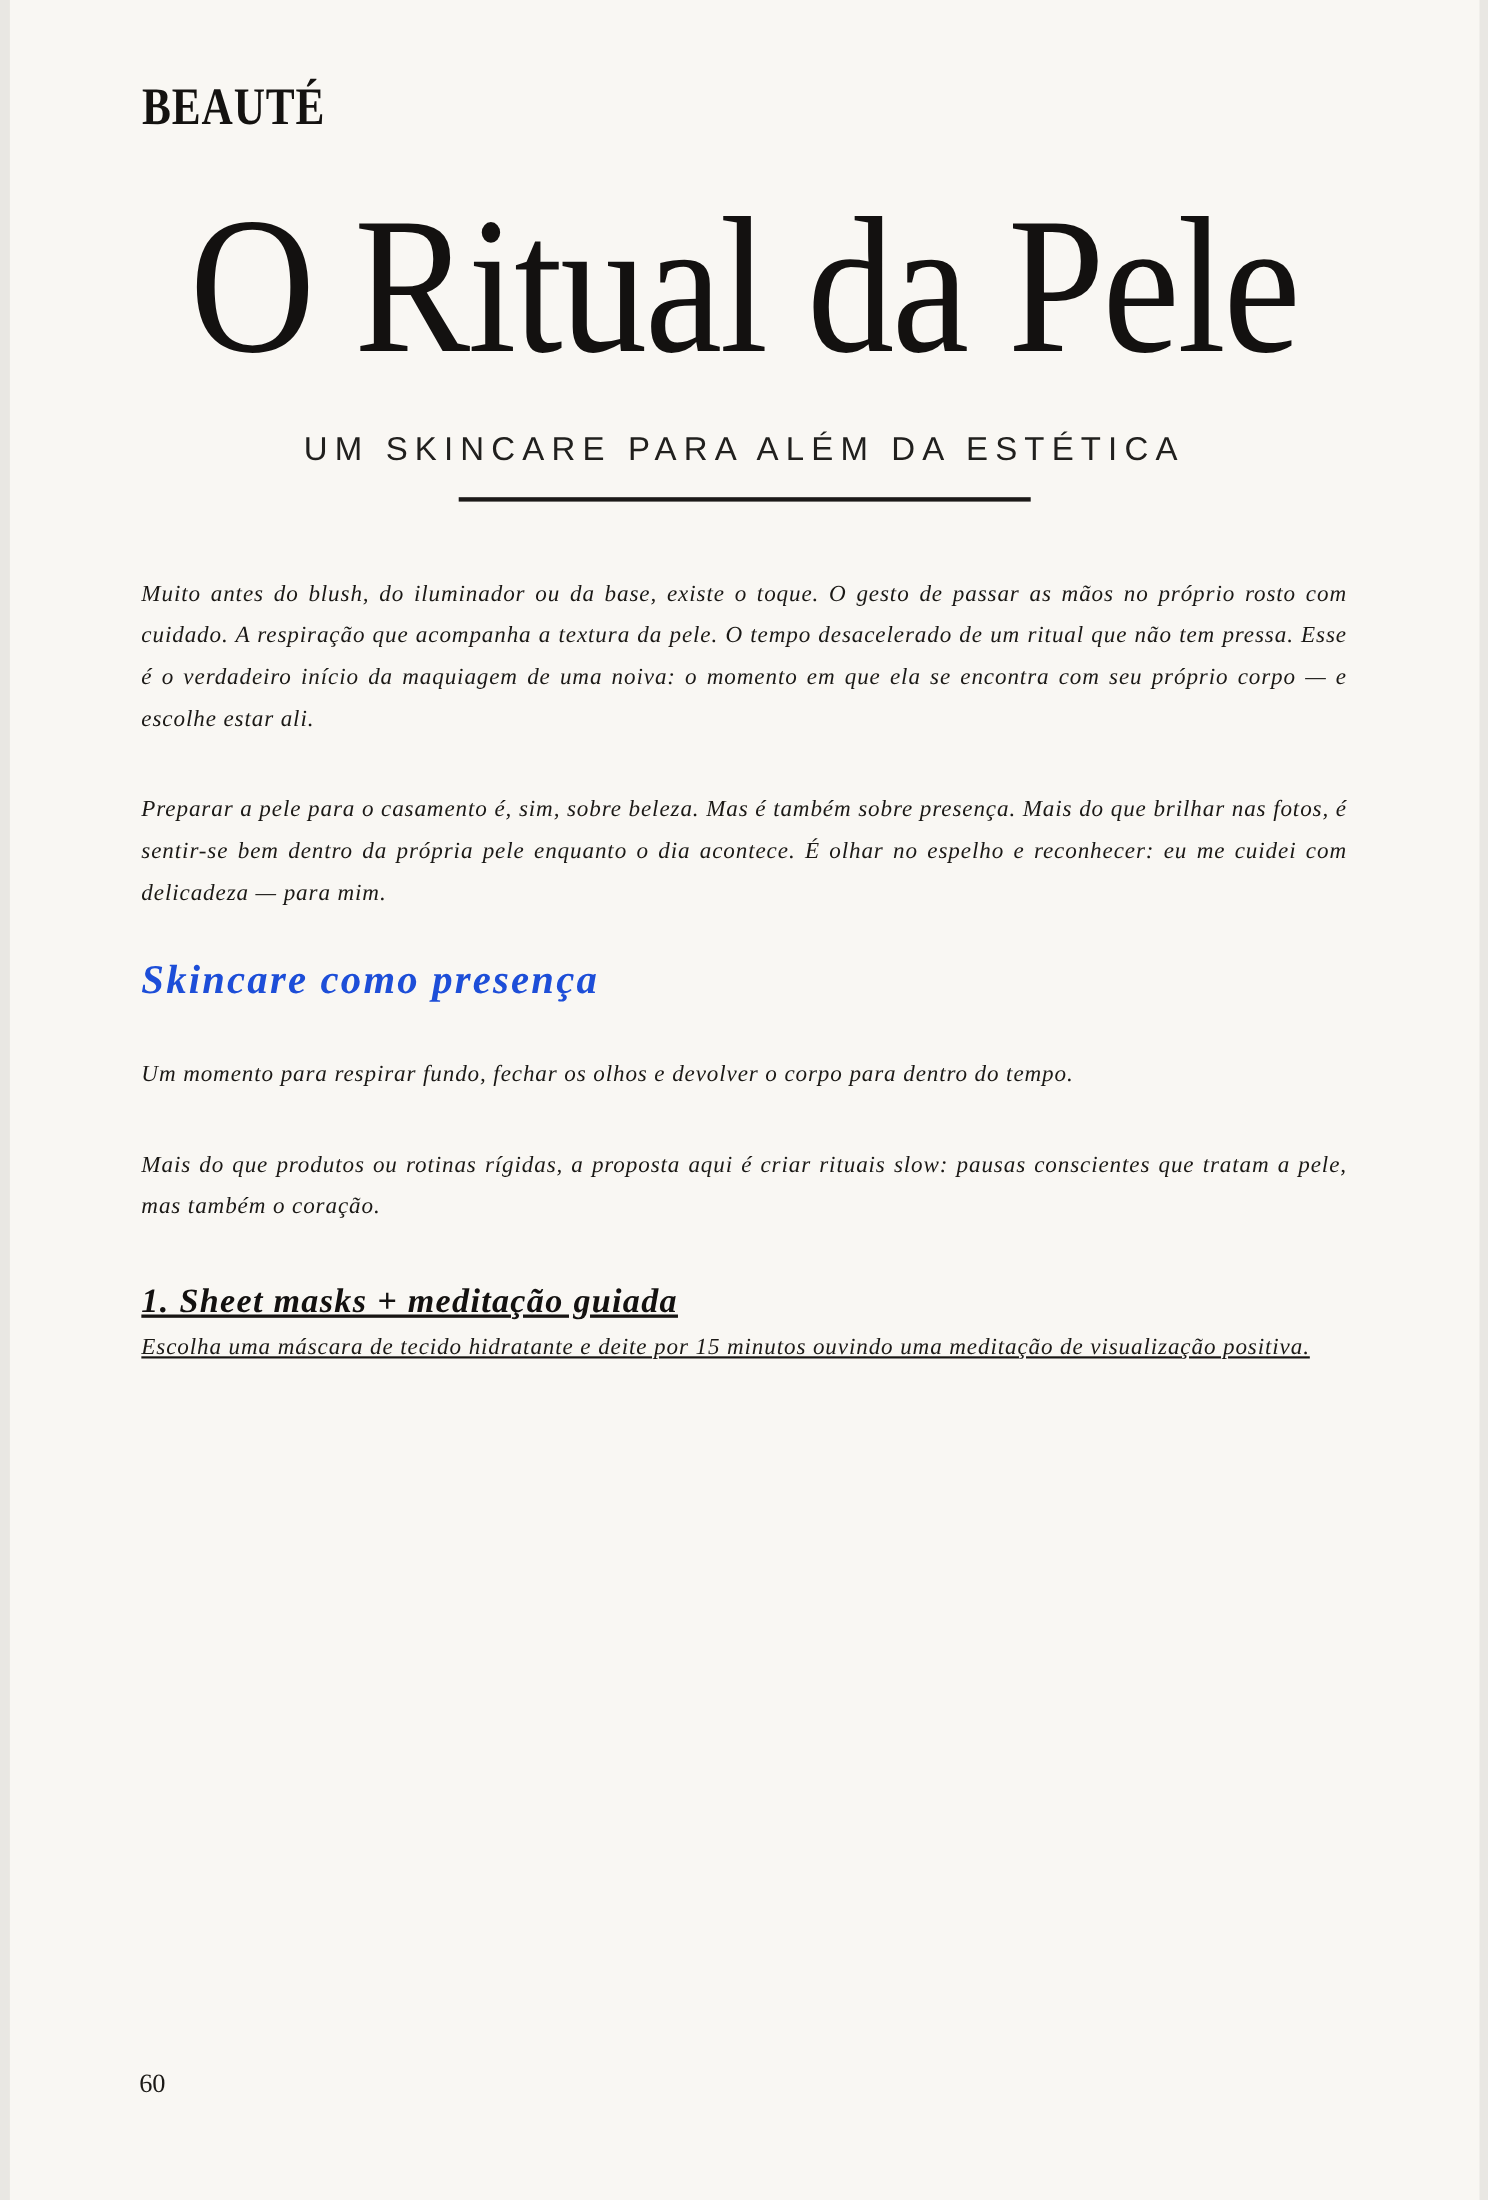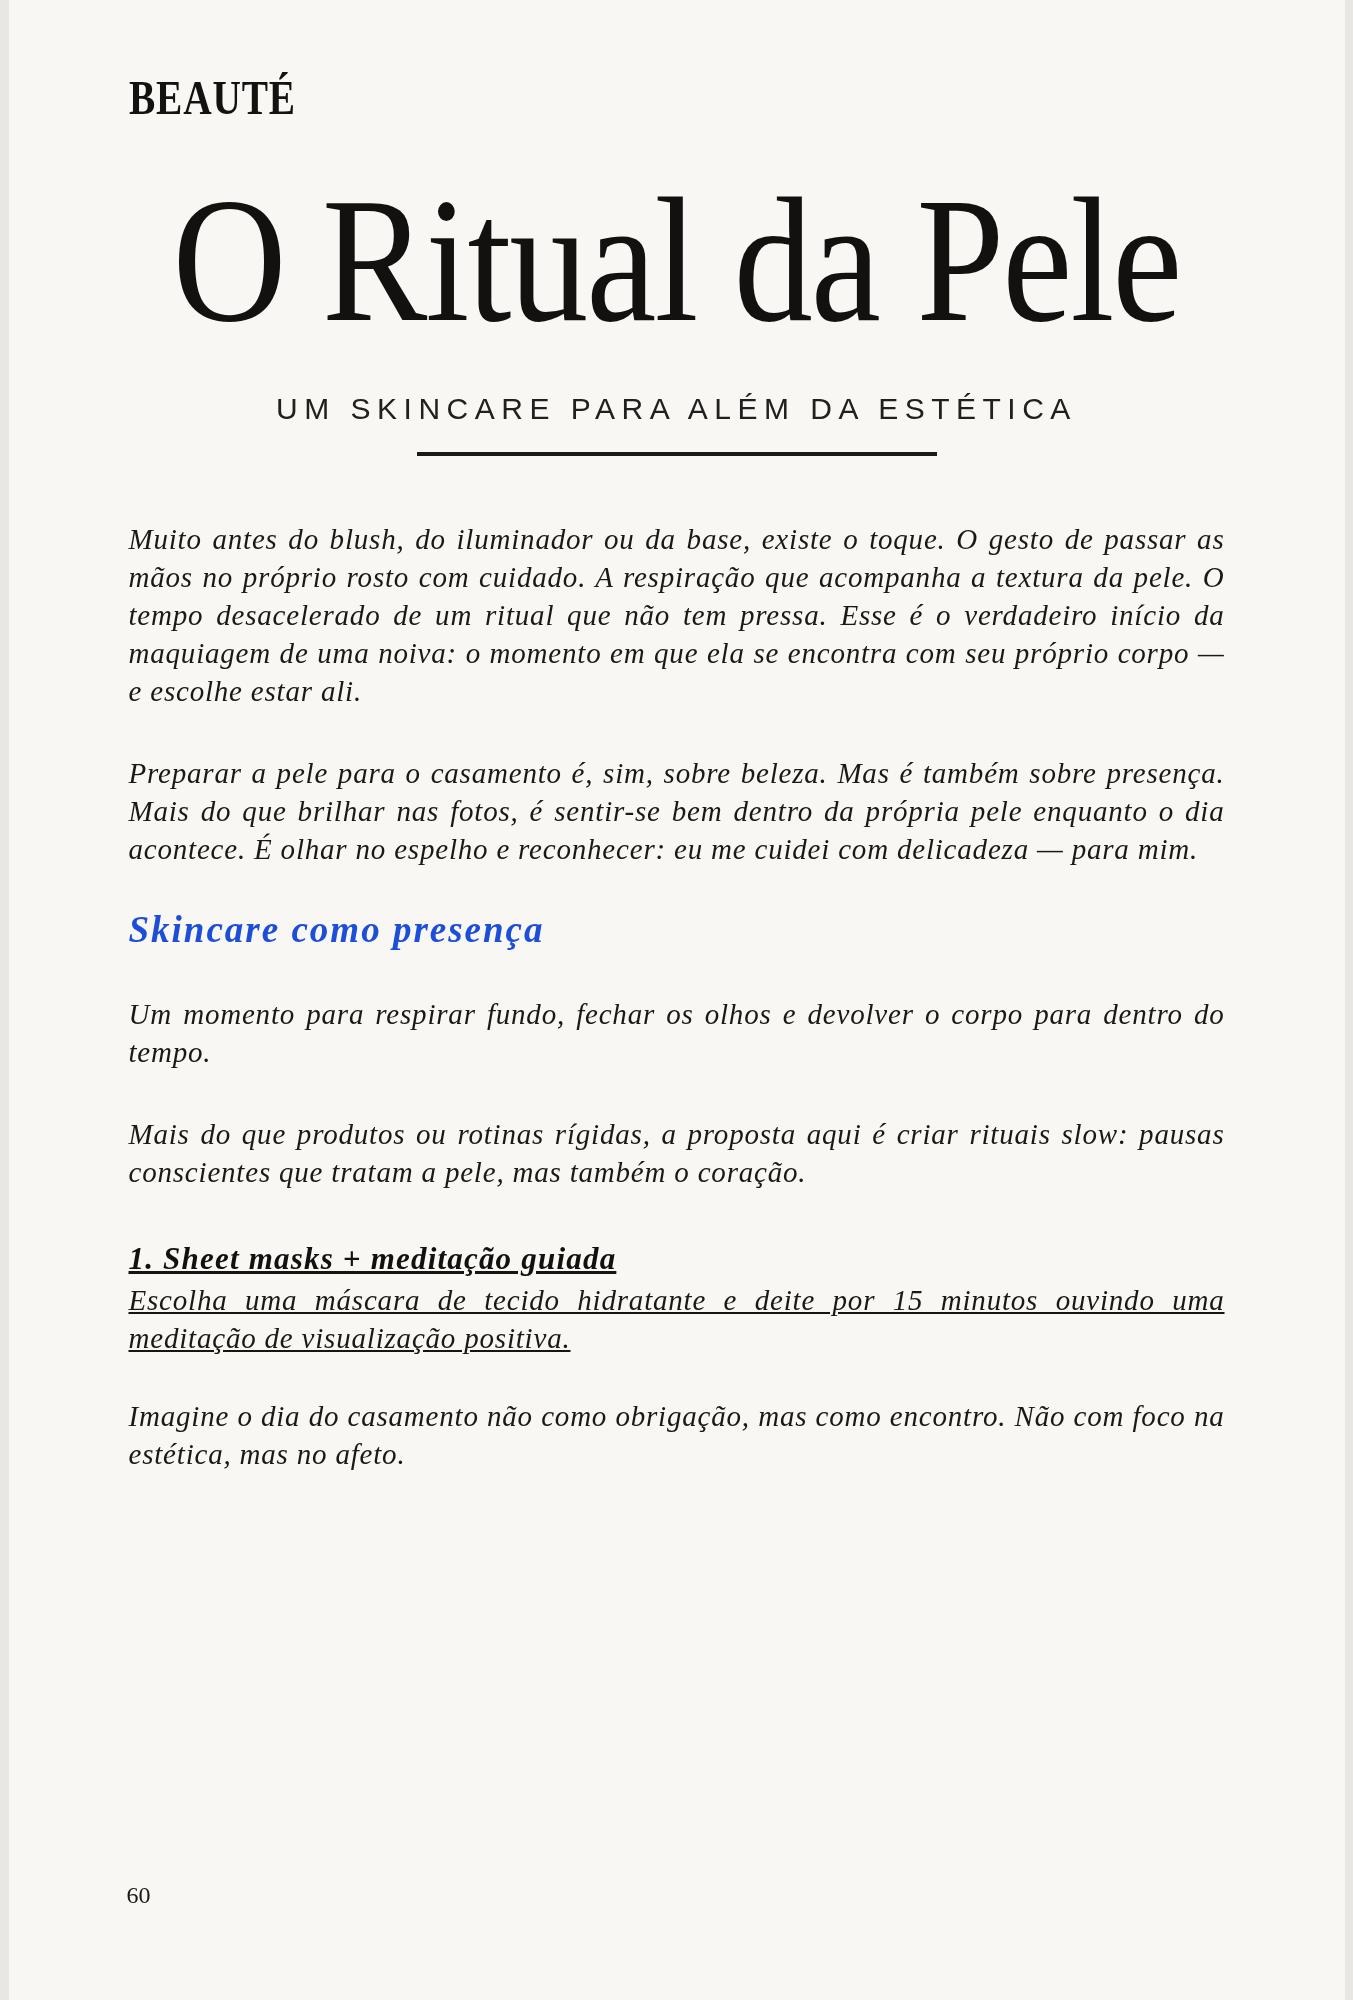--- a/index.html
+++ b/index.html
@@ -54,21 +54,21 @@
   }
   .divider {
     width: 520px;
     height: 4px;
     background: #1c1a18;
     margin: 26px auto 0 auto;
   }
   .body-text {
     font-family: "Liberation Serif", serif;
     font-style: italic;
-    font-size: 29px;
+    font-size: 21px;
     line-height: 38px;
     letter-spacing: 0.8px;
     text-align: justify;
     color: #1b1916;
   }
   .p-first { margin-top: 64px; }
   .p-gap   { margin-top: 44px; }
   .h-section {
     font-family: "Liberation Serif", serif;
     font-style: italic;
@@ -129,18 +129,17 @@
     <p class="body-text p-gap">Um momento para respirar fundo, fechar os olhos e devolver o corpo para dentro do tempo.</p>
 
     <p class="body-text p-gap">Mais do que produtos ou rotinas rígidas, a proposta aqui é criar rituais slow: pausas conscientes que tratam a pele, mas também o coração.</p>
 
 
     <div class="ritual-item">
       <div class="item-title">1. Sheet masks + meditação guiada</div>
       <p class="body-text item-body">Escolha uma máscara de tecido hidratante e deite por 15 minutos ouvindo uma meditação de visualização positiva.</p>
     </div>
 
-    <p class="body-text after-h">Imagine o dia do casamento não como obrigação, mas como encontro. Não com foco na estética, mas no afeto.</p>
 
   </div>
 
   <div class="page-number">60</div>
 </div>
 
 </body></html>

